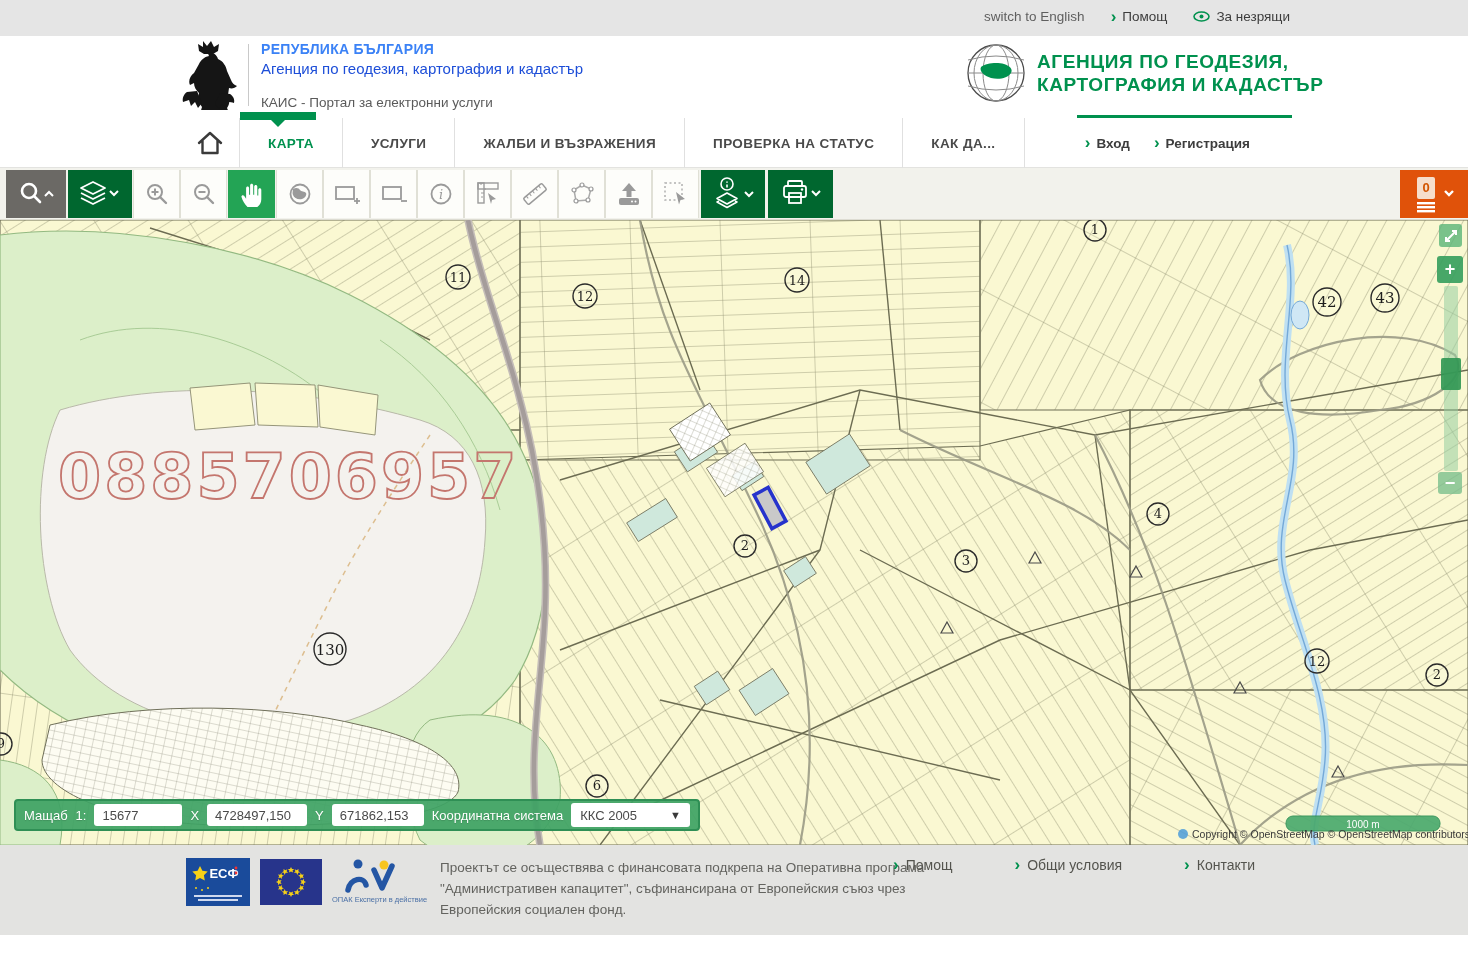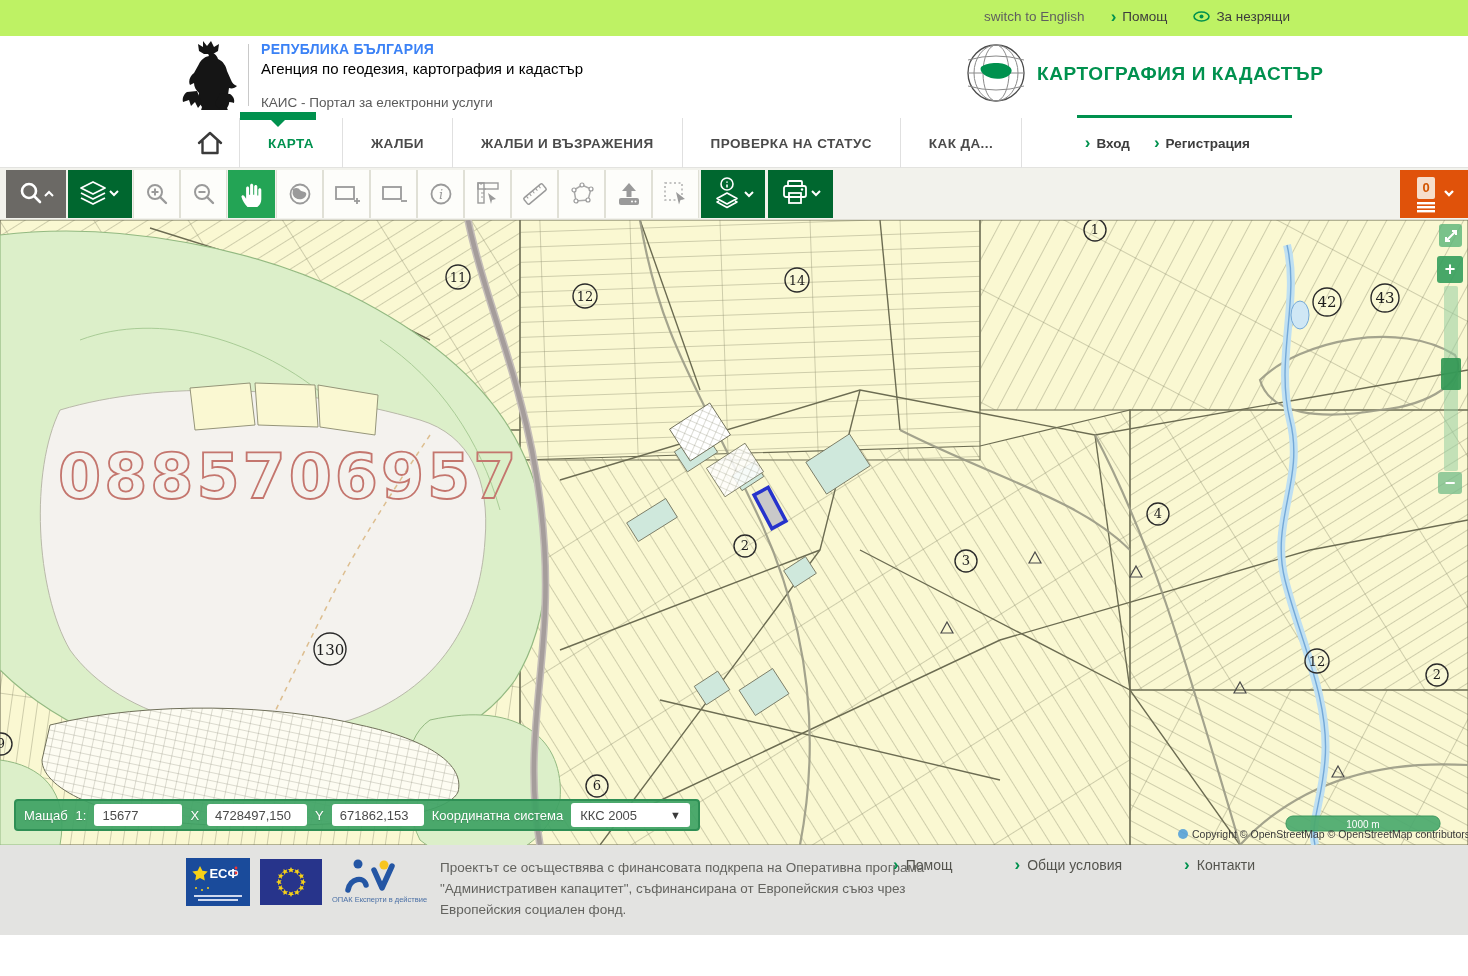--- a/index.html
+++ b/index.html
@@ -1,31 +1,31 @@
 <!DOCTYPE html>
 <html><head>
 <meta charset="utf-8">
 <style>
   * { margin:0; padding:0; box-sizing:border-box; }
   html,body { width:1468px; height:976px; font-family:"Liberation Sans", sans-serif; background:#fff; }
   #app { position:relative; width:1468px; height:976px; overflow:hidden; background:#fff; }
 
   
-  #topbar { position:absolute; top:0; left:0; width:1468px; height:36px; background:#bef264; }
+  #topbar { position:absolute; top:0; left:0; width:1468px; height:36px; background:#e5e5e5; }
   #topbar .links { position:absolute; right:178px; top:9px; display:flex; align-items:center; gap:26px; }
   .toplink { display:flex; align-items:center; gap:6px; font-size:13.5px; color:#5f5f5f; cursor:pointer; }
   .chev { color:#00914E; font-weight:bold; font-size:17px; line-height:10px; }
 
   
   #header { position:absolute; top:36px; left:0; width:1468px; height:82px; background:#fff; }
   #logo-left { position:absolute; left:180px; top:4px; display:flex; align-items:center; }
   #lion { width:58px; height:70px; }
   #logo-divider { width:1px; height:62px; background:#c9c9c9; margin:0 12px 0 10px; }
   .hdr-line1 { font-size:14px; font-weight:bold; color:#3b82f6; letter-spacing:.3px; }
-  .hdr-line2 { font-size:15px; color:#000000; margin-top:3px; }
+  .hdr-line2 { font-size:15px; color:#1d4ed8; margin-top:3px; }
   .hdr-line3 { font-size:13.5px; color:#5a5a5a; margin-top:18px; }
   #logo-right { position:absolute; left:965px; top:6px; display:flex; align-items:center; gap:10px; }
   #logo-right .txt { color:#00914E; font-weight:bold; font-size:19px; line-height:23px; letter-spacing:.6px; }
   #green-underline { position:absolute; left:1077px; top:79px; width:215px; height:3px; background:#00914E; }
 
   
   #nav { position:absolute; top:118px; left:0; width:1468px; height:50px; background:#fff; border-bottom:1px solid #e3e3e0;padding-left:18px; }
   #home-btn { position:absolute; left:180px; top:0; width:60px; height:50px; display:flex; align-items:center; justify-content:center; border-right:1px solid #e0e0e0; cursor:pointer; }
   .navtabs { position:absolute; left:240px; top:0; display:flex; height:50px; }
   .navtab { display:flex; align-items:center; padding:0 28px; border-right:1px solid #e0e0e0; font-size:13.5px; font-weight:bold; color:#4a4a4a; letter-spacing:.4px; cursor:pointer; white-space:nowrap; }
@@ -125,36 +125,37 @@
       <svg width="62" height="62" viewBox="0 0 62 62">
         <circle cx="31" cy="31" r="28" fill="none" stroke="#4a4a4a" stroke-width="1.3"></circle>
         <ellipse cx="31" cy="31" rx="13" ry="28" fill="none" stroke="#8a8a8a" stroke-width="1"></ellipse>
         <ellipse cx="31" cy="31" rx="22" ry="28" fill="none" stroke="#8a8a8a" stroke-width="1"></ellipse>
         <line x1="3" y1="31" x2="59" y2="31" stroke="#8a8a8a" stroke-width="1"></line>
         <path d="M3 18 Q31 10 59 18" fill="none" stroke="#8a8a8a" stroke-width="1"></path>
         <path d="M3 44 Q31 52 59 44" fill="none" stroke="#8a8a8a" stroke-width="1"></path>
         <path d="M16 25c5-4 16-5 23-3 6 2 9 5 7 9-3 5-12 7-20 5-7-2-12-7-10-11z" fill="#00914E"></path>
       </svg>
       <div class="txt">
+        <div>АГЕНЦИЯ ПО ГЕОДЕЗИЯ,</div>
         <div>КАРТОГРАФИЯ И КАДАСТЪР</div>
       </div>
     </div>
     <div id="green-underline"></div>
   </div>
 
   <div id="nav">
     <div id="home-btn">
       <svg width="28" height="26" viewBox="0 0 28 26">
         <path d="M3 13 L14 3 L25 13 M6.5 10.5 V23 H21.5 V10.5" fill="none" stroke="#3a3a3a" stroke-width="2.4" stroke-linecap="round" stroke-linejoin="round"></path>
       </svg>
     </div>
     <div id="tab-indicator"></div>
     <div class="navtabs">
       <div class="navtab active">КАРТА</div>
-      <div class="navtab">ЖАЛБИ</div>
+      <div class="navtab">УСЛУГИ</div>
       <div class="navtab">ЖАЛБИ И ВЪЗРАЖЕНИЯ</div>
       <div class="navtab">ПРОВЕРКА НА СТАТУС</div>
       <div class="navtab">КАК ДА...</div>
     </div>
     <div id="nav-right">
       <span class="nav-auth">
           <span class="chev">›</span>
           <span>Вход</span>
         </span>
       <span class="nav-auth">

